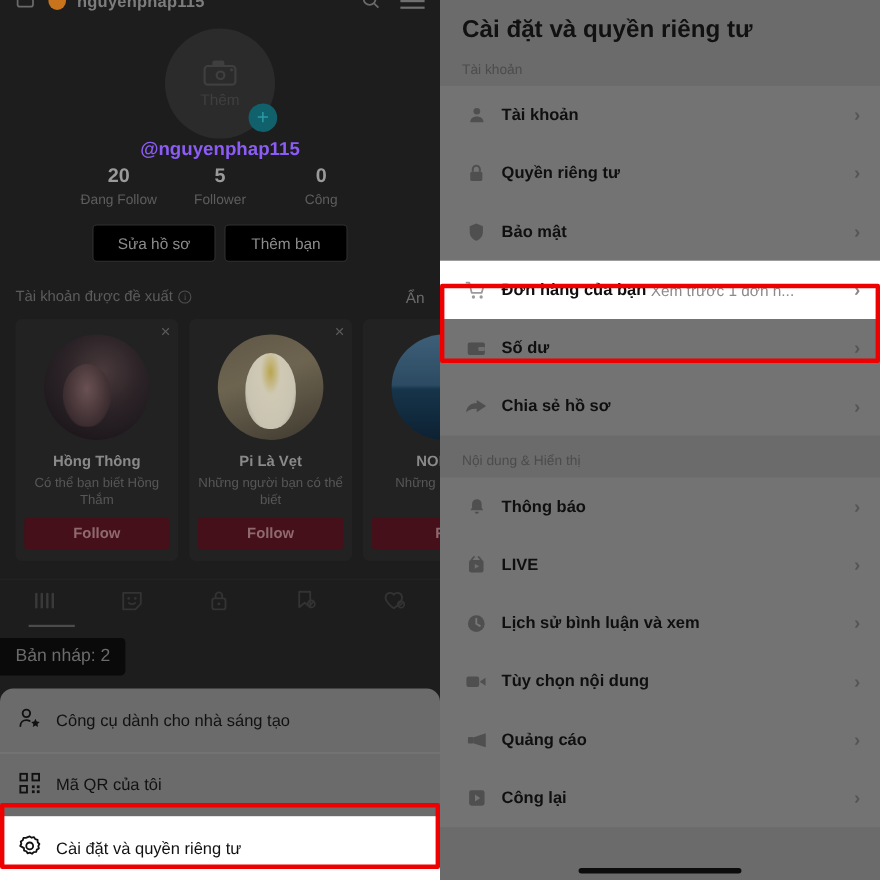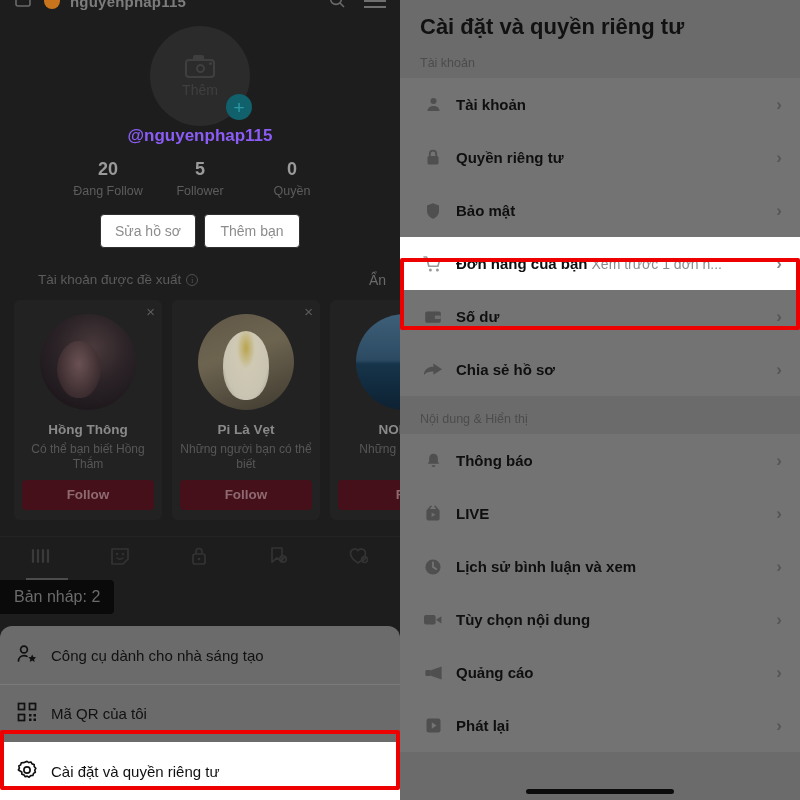--- a/index.html
+++ b/index.html
@@ -52,38 +52,38 @@
   .plus-badge {
     position: absolute; right: -2px; bottom: 6px;
     width: 26px; height: 26px; border-radius: 50%;
     background: #10616b; color: #2a9aa6;
     display: flex; align-items: center; justify-content: center;
     font-size: 19px; line-height: 1; font-weight: 400;
   }
 
   .handle { margin-top: 0; font-size: 17px; font-weight: bold; color: #8b5cf6; }
 
-  .stats { display: flex; justify-content: center; margin-top: 14px; }
+  .stats { display: flex; justify-content: center; margin-top: 4px; }
   .stat { width: 92px; }
   .stat-num { font-size: 18px; font-weight: bold; color: #9a9a9a; line-height: 1.1;}
   .stat-lbl { font-size: 12.5px; color: #5d5d5d; margin-top: 4px; }
 
   .actions { display: flex; gap: 8px; justify-content: center; margin-top: 16px; }
   .act-btn {
-    width: 96px; height: 34px; border-radius: 4px;
-    background: #ffffff; border: 1px solid #303030;
+    width: 112px; height: 34px; border-radius: 4px;
+    background: #000000; border: 1px solid #303030;
     color: #8c8c8c; font-size: 14px; font-weight: 500;
     display: flex; align-items: center; justify-content: center;
   }
 
   .suggest-head {
     display: flex; align-items: center; justify-content: space-between;
     padding: 0 14px; margin-top: 24px;
   }
-  .suggest-title { font-size: 13.5px; color: #5c5c5c; display: flex; align-items: center; gap: 5px; margin-left: 24px;}
+  .suggest-title { font-size: 13.5px; color: #5c5c5c; display: flex; align-items: center; gap: 5px;}
   .info-circle {
     width: 12px; height: 12px; border-radius: 50%; border: 1px solid #4f4f4f;
     font-size: 9px; color: #4f4f4f; display: inline-flex; align-items: center; justify-content: center;
     font-family: "Liberation Serif", serif;
   }
   .suggest-hide { font-size: 14px; color: #6a6a6a; }
 
   .cards { display: flex; gap: 10px; padding: 12px 14px 0 14px; }
   .card {
     position: relative;
@@ -233,21 +233,21 @@
         <div class="stat">
           <div class="stat-num">20</div>
           <div class="stat-lbl">Đang Follow</div>
         </div>
         <div class="stat">
           <div class="stat-num">5</div>
           <div class="stat-lbl">Follower</div>
         </div>
         <div class="stat">
           <div class="stat-num">0</div>
-          <div class="stat-lbl">Quyền</div>
+          <div class="stat-lbl">Công</div>
         </div>
       </div>
 
       <div class="actions">
         <div class="act-btn">Sửa hồ sơ</div>
         <div class="act-btn">Thêm bạn</div>
       </div>
     </div>
 
     <div class="suggest-head">
@@ -512,21 +512,21 @@
         <span class="chev">›</span>
       </div>
 
       <div class="row">
         <span class="ico">
           <svg width="17" height="17" viewBox="0 0 18 18">
               <rect x="1.6" y="1.6" width="14.8" height="14.8" rx="2.4" fill="#4f4f4f"></rect>
               <path d="M7.2 5.6l5 3.4-5 3.4z" fill="#747474"></path>
             </svg>
         </span>
-        <span class="label">Phát lại</span>
+        <span class="label">Công lại</span>
         <span class="spacer"></span>
         <span class="chev">›</span>
       </div>
     </div>
 
     <div class="home-ind"></div>
 
     <div class="hl-box" style="left:0; top:258px; width:400px; height:72px;"></div>
   </div>
 

